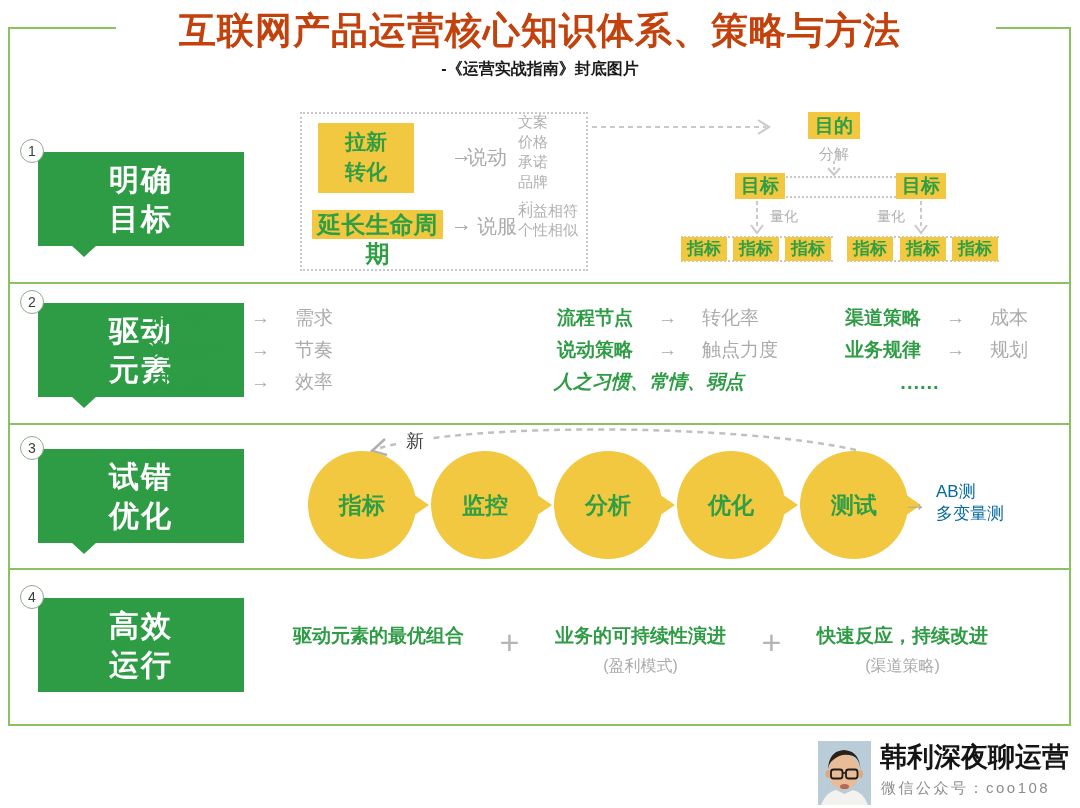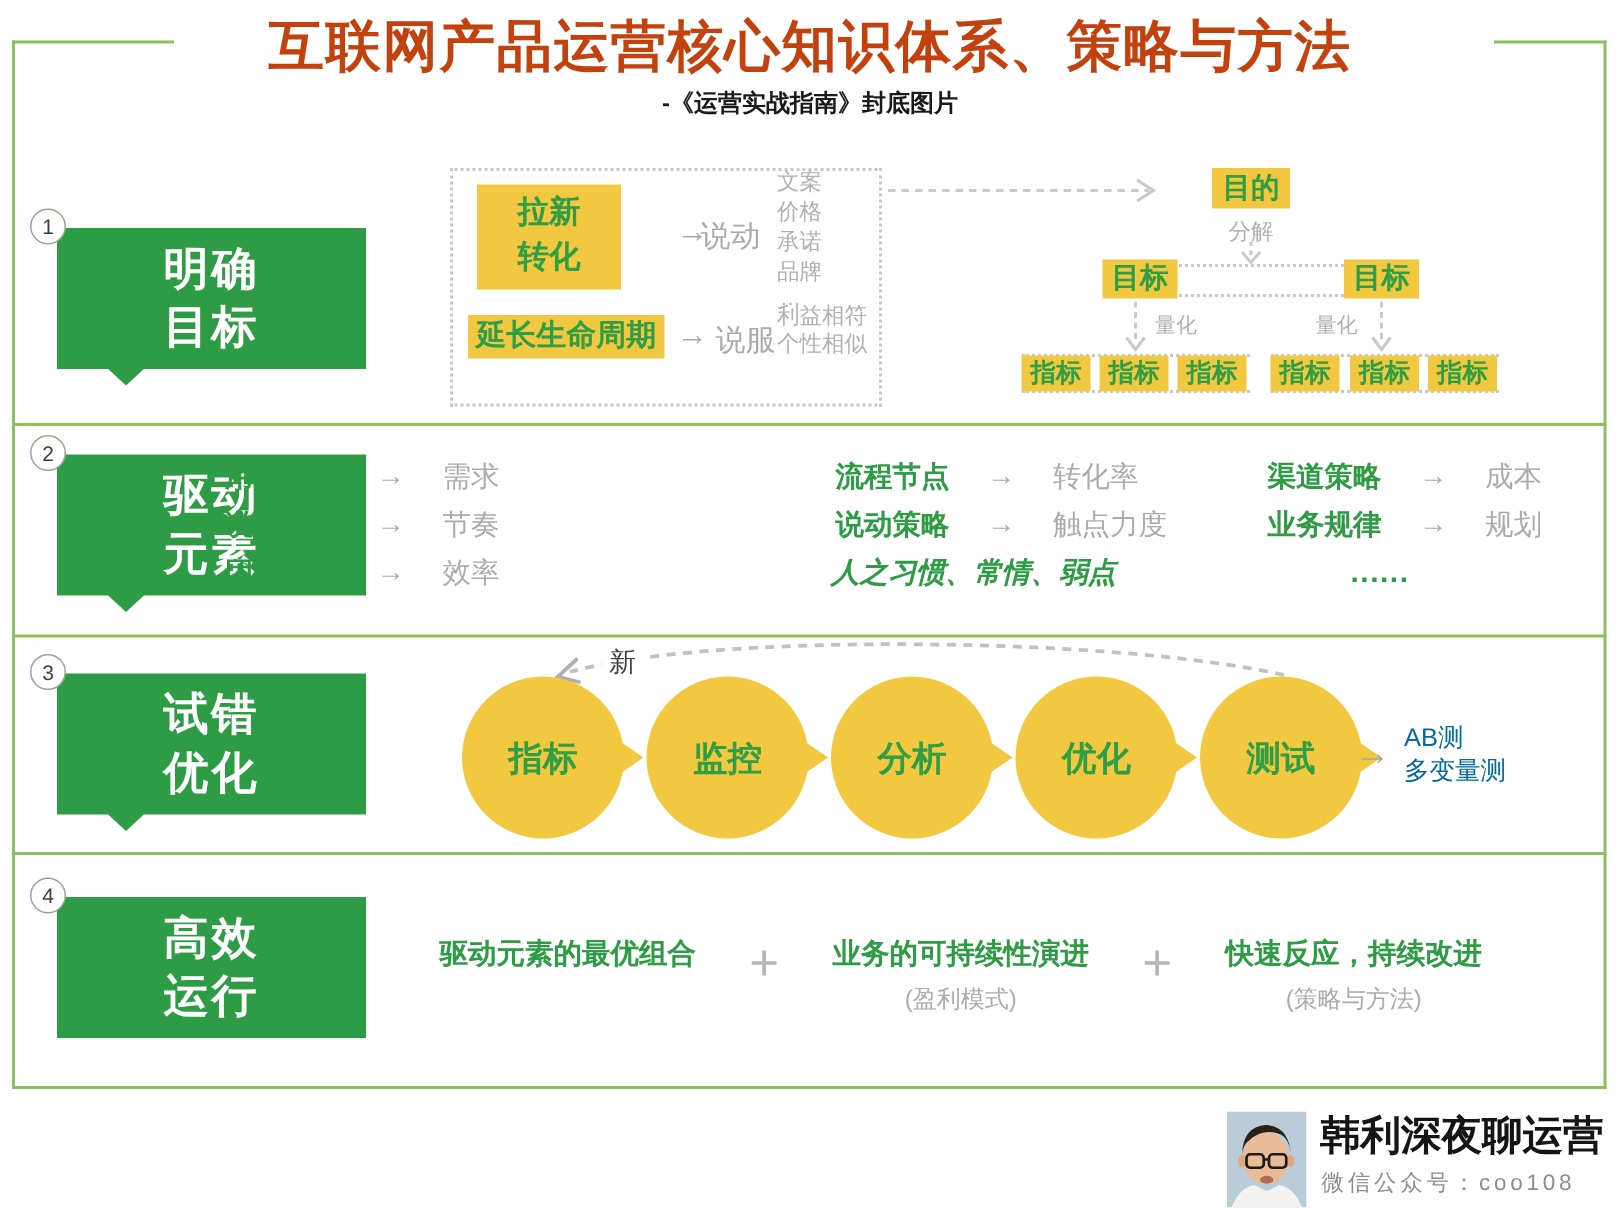--- a/index.html
+++ b/index.html
@@ -98,21 +98,21 @@
 <div class="garrow" style="left:451px;top:143px;font-size:21px;">→</div>
 <div class="abs gray" style="left:467px;top:144px;font-size:20px;">说动</div>
 <div class="abs lines" style="left:518px;top:112px;font-size:15px;line-height:20px;color:#b1b1b1;">
   <div>文案</div>
   <div>价格</div>
   <div>承诺</div>
   <div>品牌</div>
 </div>
 <div class="abs" style="left:520px;top:190px;font-size:14px;color:#b1b1b1;letter-spacing:2px;">…</div>
 
-<div class="ybox" style="left:312px;top:210px;width:131px;height:29px;font-size:20px;line-height:29px;">延长生命周期</div>
+<div class="ybox" style="left:312px;top:210px;width:131px;height:29px;font-size:24px;line-height:29px;">延长生命周期</div>
 <div class="garrow" style="left:451px;top:212px;font-size:21px;">→</div>
 <div class="abs gray" style="left:477px;top:213px;font-size:20px;">说服</div>
 <div class="abs lines" style="left:518px;top:201px;font-size:15px;line-height:19px;color:#b1b1b1;">
   <div>利益相符</div>
   <div>个性相似</div>
 </div>
 
 <svg class="abs" style="left:590px;top:116px;" width="190" height="22" viewBox="0 0 190 22">
   <line x1="2" y1="11" x2="176" y2="11" stroke="#c9c9c9" stroke-width="2" stroke-dasharray="5,4"></line>
   <polyline points="168,4 179,11 168,18" fill="none" stroke="#c9c9c9" stroke-width="2"></polyline>
@@ -240,21 +240,21 @@
     <div class="t">驱动元素的最优组合</div>
   </div>
   <div class="s4plus">+</div>
   <div class="s4item">
     <div class="t">业务的可持续性演进</div>
     <div class="s">(盈利模式)</div>
   </div>
   <div class="s4plus">+</div>
   <div class="s4item">
     <div class="t">快速反应，持续改进</div>
-    <div class="s">(策略与方法)</div>
+    <div class="s">(渠道策略)</div>
   </div>
 </div>
 
 <svg class="abs" style="left:818px;top:741px;" width="53" height="64" viewBox="0 0 53 64">
   <rect width="53" height="64" fill="#b9ccd8"></rect>
   <ellipse cx="26" cy="31" rx="15.5" ry="17.5" fill="#e9bb96"></ellipse>
   <path d="M 10 28 Q 11 10 26 9 Q 42 10 42.5 30 Q 42 18 35 15 Q 24 11 15 19 Q 11 22 10 28 Z" fill="#2a2119"></path>
   <ellipse cx="10" cy="33" rx="2.5" ry="4" fill="#e0a87e"></ellipse>
   <ellipse cx="42.5" cy="33" rx="2.5" ry="4" fill="#e0a87e"></ellipse>
   <rect x="13" y="28.5" width="11.5" height="9" rx="2.5" fill="none" stroke="#1c1c1c" stroke-width="1.8"></rect>

